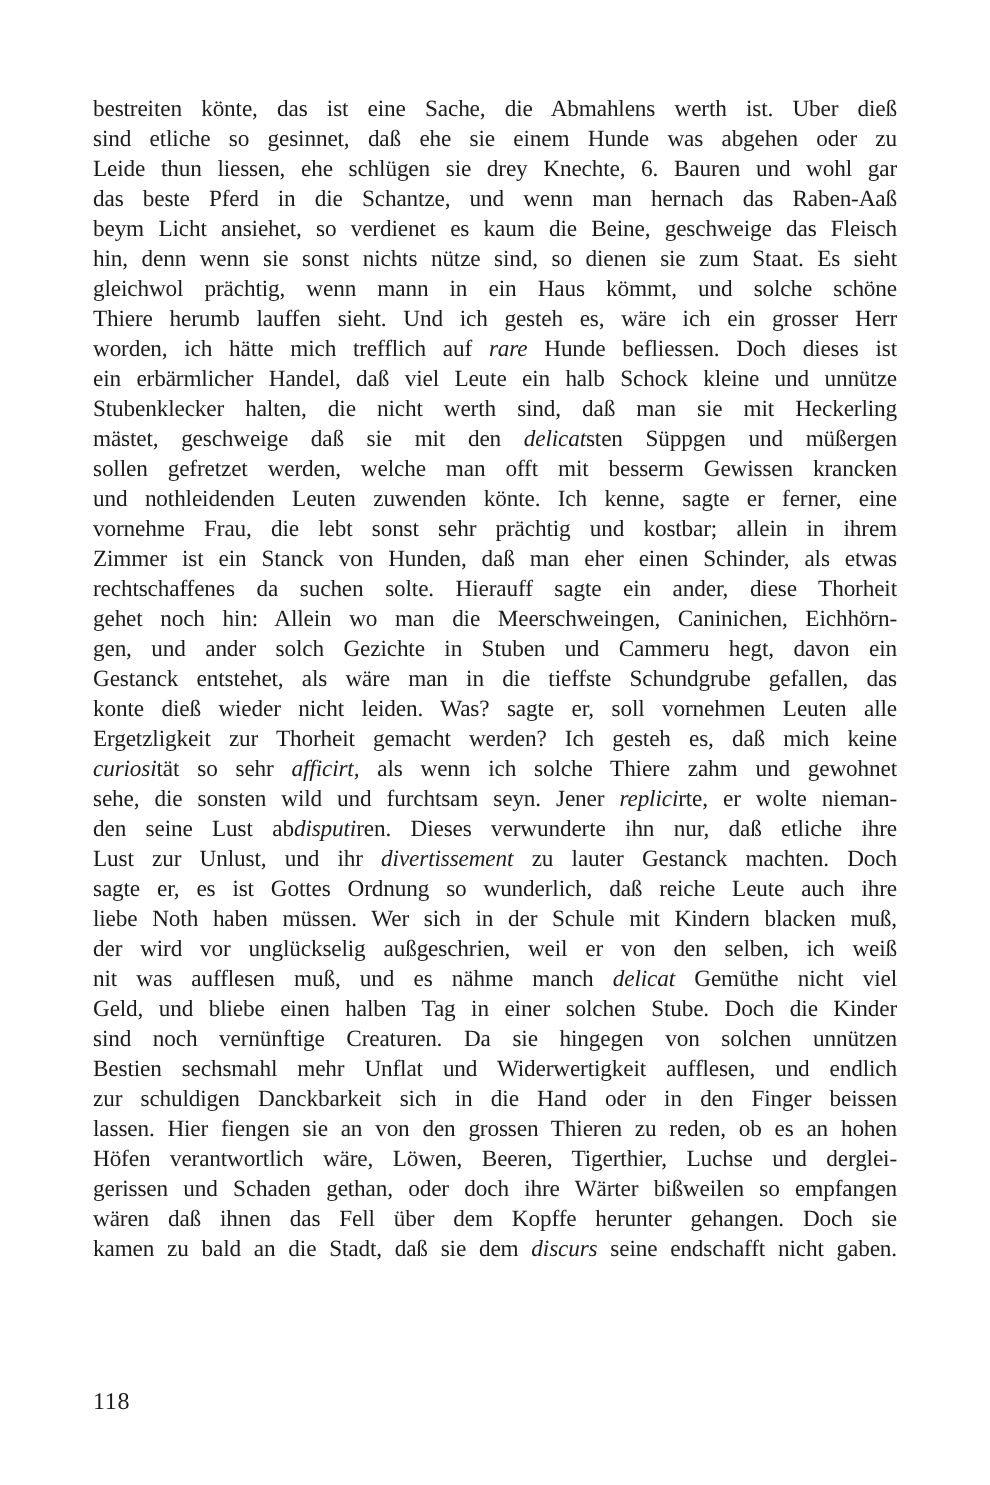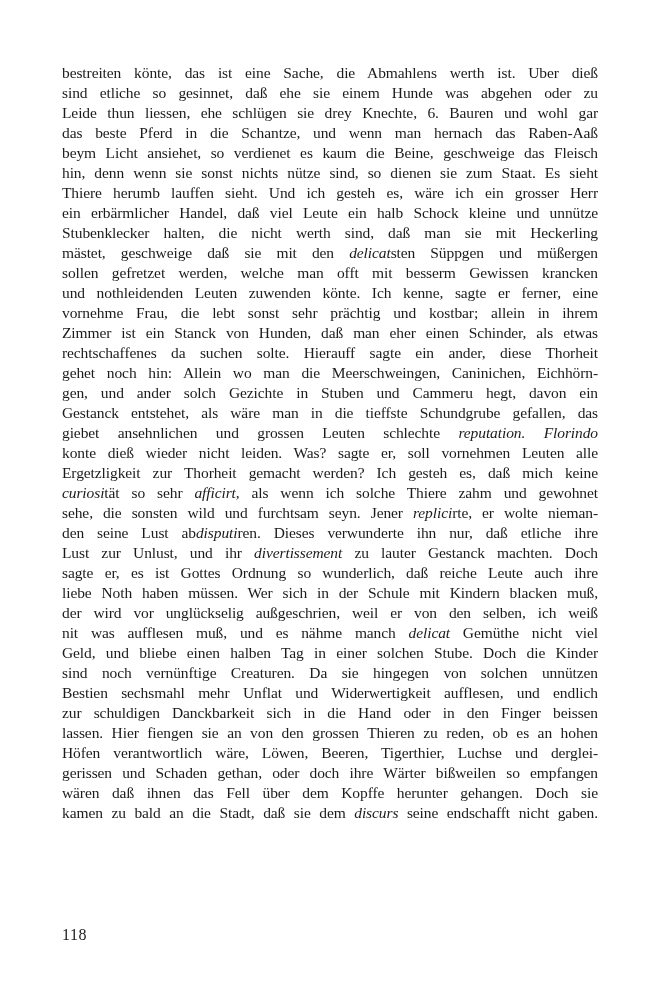--- a/index.html
+++ b/index.html
@@ -50,33 +50,34 @@
 <body>
 
 <div class="page">
   <div class="text-block">
       <div class="line"><span>bestreiten könte, das ist eine Sache, die Abmahlens werth ist. Uber dieß</span></div>
       <div class="line"><span>sind etliche so gesinnet, daß ehe sie einem Hunde was abgehen oder zu</span></div>
       <div class="line"><span>Leide thun liessen, ehe schlügen sie drey Knechte, 6. Bauren und wohl gar</span></div>
       <div class="line"><span>das beste Pferd in die Schantze, und wenn man hernach das Raben-Aaß</span></div>
       <div class="line"><span>beym Licht ansiehet, so verdienet es kaum die Beine, geschweige das Fleisch</span></div>
       <div class="line"><span>hin, denn wenn sie sonst nichts nütze sind, so dienen sie zum Staat. Es sieht</span></div>
+      <div class="line"><span>gleichwol prächtig, wenn mann in ein Haus kömmt, und solche schöne</span></div>
       <div class="line"><span>Thiere herumb lauffen sieht. Und ich gesteh es, wäre ich ein grosser Herr</span></div>
+      <div class="line"><span>worden, ich hätte mich trefflich auf </span><span class="it">rare</span><span> Hunde befliessen. Doch dieses ist</span></div>
       <div class="line"><span>ein erbärmlicher Handel, daß viel Leute ein halb Schock kleine und unnütze</span></div>
       <div class="line"><span>Stubenklecker halten, die nicht werth sind, daß man sie mit Heckerling</span></div>
       <div class="line"><span>mästet, geschweige daß sie mit den </span><span class="it">delicat</span><span>sten Süppgen und müßergen</span></div>
       <div class="line"><span>sollen gefretzet werden, welche man offt mit besserm Gewissen krancken</span></div>
       <div class="line"><span>und nothleidenden Leuten zuwenden könte. Ich kenne, sagte er ferner, eine</span></div>
       <div class="line"><span>vornehme Frau, die lebt sonst sehr prächtig und kostbar; allein in ihrem</span></div>
       <div class="line"><span>Zimmer ist ein Stanck von Hunden, daß man eher einen Schinder, als etwas</span></div>
       <div class="line"><span>rechtschaffenes da suchen solte. Hierauff sagte ein ander, diese Thorheit</span></div>
       <div class="line"><span>gehet noch hin: Allein wo man die Meerschweingen, Caninichen, Eichhörn-</span></div>
       <div class="line"><span>gen, und ander solch Gezichte in Stuben und Cammeru hegt, davon ein</span></div>
       <div class="line"><span>Gestanck entstehet, als wäre man in die tieffste Schundgrube gefallen, das</span></div>
-      <div class="line"><span>giebet ansehnlichen und grossen Leuten schlechte </span><span class="it">reputation. Florindo</span></div>
       <div class="line"><span>konte dieß wieder nicht leiden. Was? sagte er, soll vornehmen Leuten alle</span></div>
       <div class="line"><span>Ergetzligkeit zur Thorheit gemacht werden? Ich gesteh es, daß mich keine</span></div>
       <div class="line"><span class="it">curiosi</span><span>tät so sehr </span><span class="it">afficirt,</span><span> als wenn ich solche Thiere zahm und gewohnet</span></div>
       <div class="line"><span>sehe, die sonsten wild und furchtsam seyn. Jener </span><span class="it">replici</span><span>rte, er wolte nieman-</span></div>
       <div class="line"><span>den seine Lust ab</span><span class="it">disputi</span><span>ren. Dieses verwunderte ihn nur, daß etliche ihre</span></div>
       <div class="line"><span>Lust zur Unlust, und ihr </span><span class="it">divertissement</span><span> zu lauter Gestanck machten. Doch</span></div>
       <div class="line"><span>sagte er, es ist Gottes Ordnung so wunderlich, daß reiche Leute auch ihre</span></div>
       <div class="line"><span>liebe Noth haben müssen. Wer sich in der Schule mit Kindern blacken muß,</span></div>
       <div class="line"><span>der wird vor unglückselig außgeschrien, weil er von den selben, ich weiß</span></div>
       <div class="line"><span>nit was aufflesen muß, und es nähme manch </span><span class="it">delicat</span><span> Gemüthe nicht viel</span></div>

